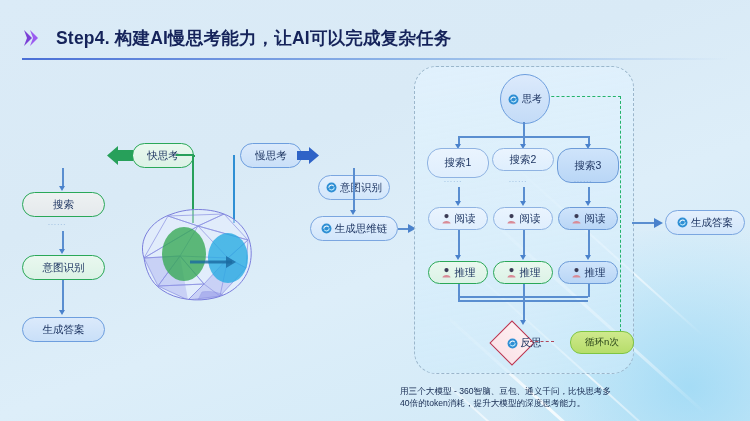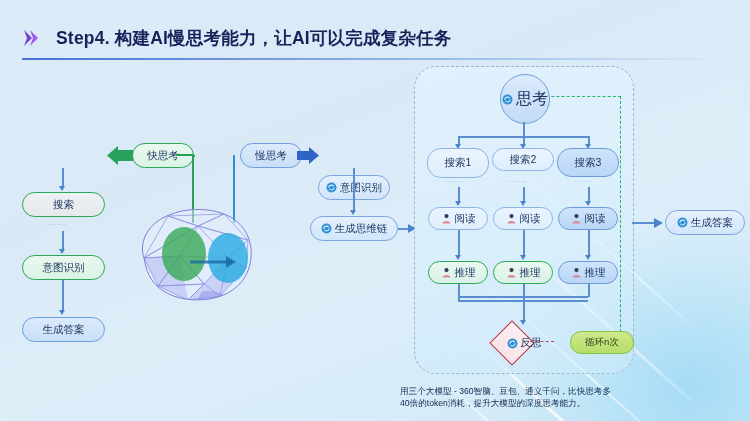--- a/index.html
+++ b/index.html
@@ -50,21 +50,21 @@
 
   
   .panel{position:absolute;border:1.6px dashed #9bb6cb;border-radius:22px;
          background:linear-gradient(170deg,rgba(226,242,253,.82),rgba(205,234,250,.60));}
   
   .loop{position:absolute;border:1.7px dashed #24b36b;}
 
   .circle-node{position:absolute;display:flex;align-items:center;justify-content:center;gap:3px;
                border-radius:50%;border:1.5px solid #6d9ede;
                background:linear-gradient(180deg,#dceafc,#c3dbf7);
-               font-size:16px;color:#1d3461;}
+               font-size:10px;color:#1d3461;}
 
   .diamond{position:absolute;border:1.7px solid #c0304a;
            background:linear-gradient(180deg,#fdeff1,#fbe3e8);
            transform:rotate(45deg);}
   .diamond-lbl{position:absolute;display:flex;align-items:center;justify-content:center;gap:3px;
                font-size:10.5px;color:#1d3461;white-space:nowrap;}
 
   .pill{position:absolute;display:flex;align-items:center;justify-content:center;
         border-radius:11px;border:1.3px solid #7fc543;
         background:linear-gradient(180deg,#cfe98d,#b6dd6a);
@@ -233,21 +233,21 @@
   <div class="arrowdn" style="left:455.2px;top:144px;"></div>
   <div class="arrowdn" style="left:520.2px;top:144px;"></div>
   <div class="arrowdn" style="left:585.2px;top:144px;"></div>
 
   <div class="node n-pale" style="left:427px;top:148px;width:62px;height:30px;">
     <span>搜索1</span>
   </div>
   <div class="node n-pale" style="left:492px;top:148px;width:62px;height:23px;">
     <span>搜索2</span>
   </div>
-  <div class="node n-deep" style="left:557px;top:148px;width:62px;height:29px;">
+  <div class="node n-deep" style="left:557px;top:148px;width:62px;height:35px;">
     <span>搜索3</span>
   </div>
 
   <div class="dots" style="left:444px;top:176px;">......</div>
   <div class="dots" style="left:509px;top:176px;">......</div>
   <div class="dots" style="left:574px;top:176px;">......</div>
 
   <div class="line vline" style="left:458px;top:187px;height:16px;"></div>
   <div class="line vline" style="left:523px;top:187px;height:16px;"></div>
   <div class="line vline" style="left:588px;top:187px;height:16px;"></div>

